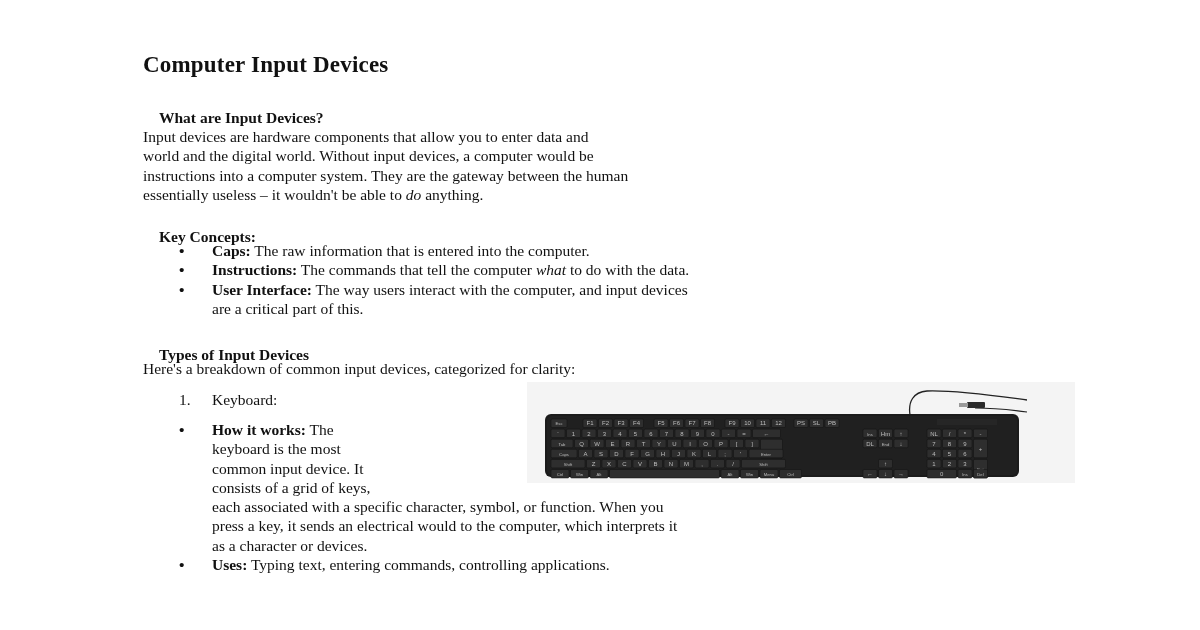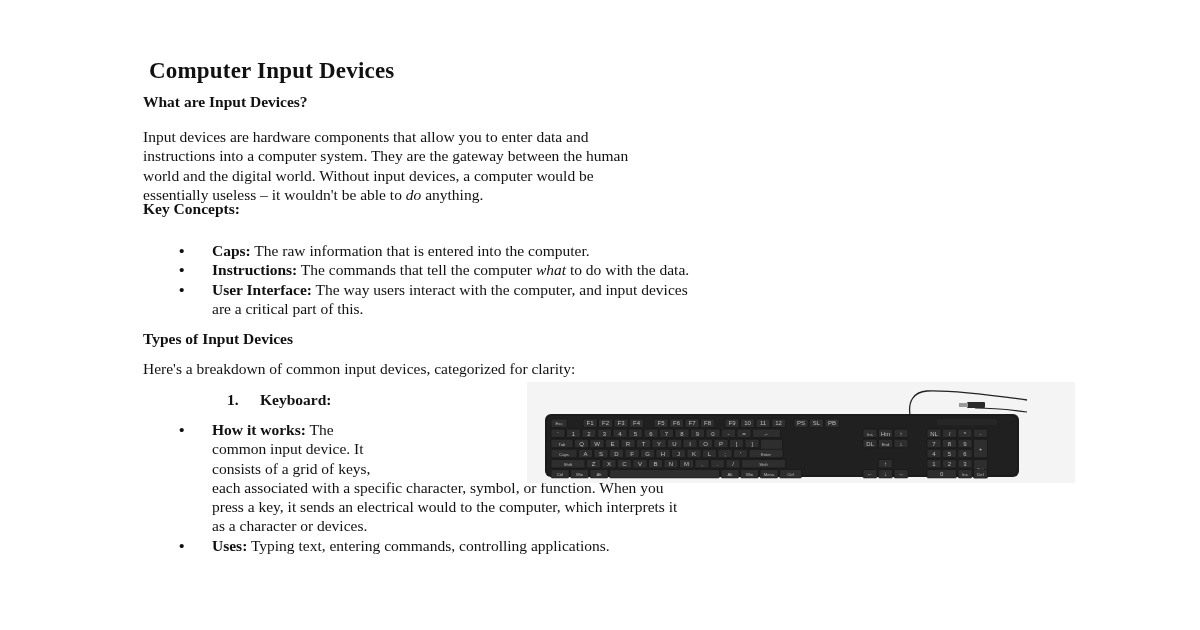--- a/index.html
+++ b/index.html
@@ -20,30 +20,30 @@
       left: 143px;
       top: 0;
       width: 920px;
     }
     .title {
       position: absolute;
       left: 0;
       top: 52px;
       font-size: 23px;
       font-weight: bold;
-      margin: 6px;
+      margin: 0;
       letter-spacing: 0.2px;
       white-space: nowrap;
     }
     .h2 {
       position: absolute;
       left: 0;
       font-size: 15.5px;
       font-weight: bold;
-      margin: 0;
+      margin: 16px;
       white-space: nowrap;
     }
     .para {
       position: absolute;
       left: 0;
       font-size: 15.5px;
       line-height: 19.3px;
       margin: 0;
       width: 880px;
     }
@@ -66,23 +66,22 @@
       position: absolute;
       left: 36px;
       top: 0;
       font-weight: bold;
     }
     b { font-weight: bold; }
     .numbered {
       position: absolute;
       left: 36px;
       font-size: 15.5px;
-      font-weight: bold;
+      font-weight: normal;
       white-space: nowrap;
-      margin-left: 48px;
     }
     .numbered .num { display: inline-block; width: 33px; }
 
     
     .figure {
       position: absolute;
       left: 527px;
       top: 382px;
       width: 548px;
       height: 101px;
@@ -94,26 +93,26 @@
 <body>
 
 <div class="page">
 
   <h1 class="title">Computer Input Devices</h1>
 
   <h2 class="h2" style="top:93px;">What are Input Devices?</h2>
 
   <p class="para" style="top:127px;">
     <span class="line">Input devices are hardware components that allow you to enter data and</span>
+    <span class="line">world and the digital world. Without input devices, a computer would be</span>
     <span class="line">instructions into a computer system. They are the gateway between the human</span>
-    <span class="line">world and the digital world. Without input devices, a computer would be</span>
     <span class="line"><span>essentially useless – it wouldn't be able to </span><i>do</i><span> anything.</span></span>
   </p>
 
-  <h2 class="h2" style="top:200px;">Key Concepts:</h2>
+  <h2 class="h2" style="top:212px;">Key Concepts:</h2>
 
   <ul class="bullets" style="top:241px;">
     <li>
       <span class="dot">•</span>
       <b>Caps:</b><span> The raw information that is entered into the computer.</span>
     </li>
     <li>
       <span class="dot">•</span>
       <b>Instructions:</b><span> The commands that tell the computer </span><i>what</i><span> to do with the data.</span>
     </li>
@@ -134,20 +133,21 @@
 
   <div class="numbered" style="top:391px;">
     <span class="num">1.</span><span>Keyboard:</span>
   </div>
 
   <ul class="bullets" style="top:420px;">
     <li>
       <span class="dot">•</span>
       <b>How it works:</b><span> The</span>
     </li>
+    <li><span>keyboard is the most</span></li>
     <li><span>common input device. It</span></li>
     <li><span>consists of a grid of keys,</span></li>
     <li><span>each associated with a specific character, symbol, or function. When you</span></li>
     <li><span>press a key, it sends an electrical would to the computer, which interprets it</span></li>
     <li><span>as a character or devices.</span></li>
     <li>
       <span class="dot">•</span>
       <b>Uses:</b><span> Typing text, entering commands, controlling applications.</span>
     </li>
   </ul>

